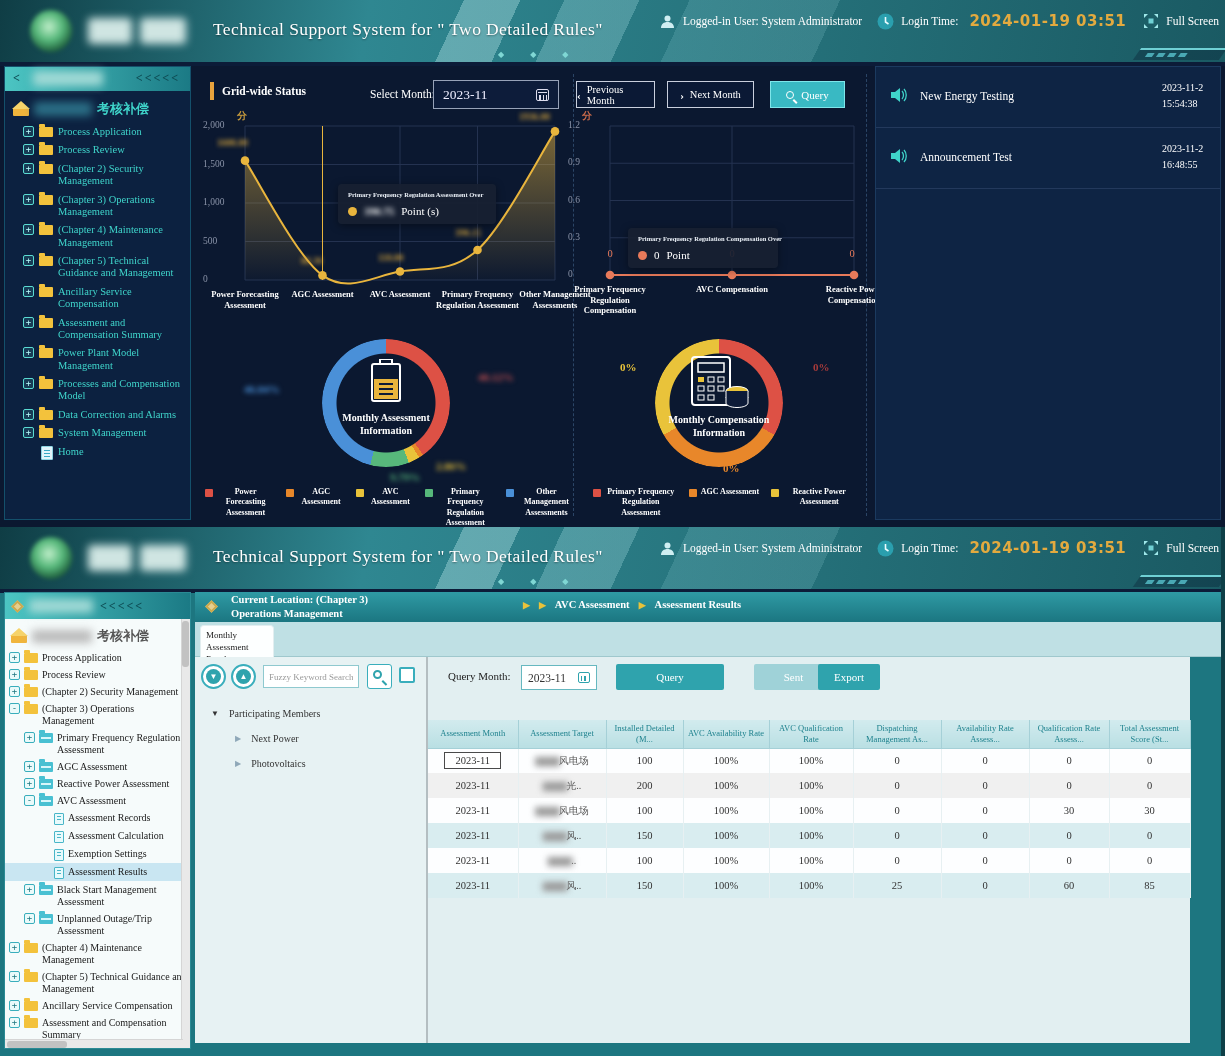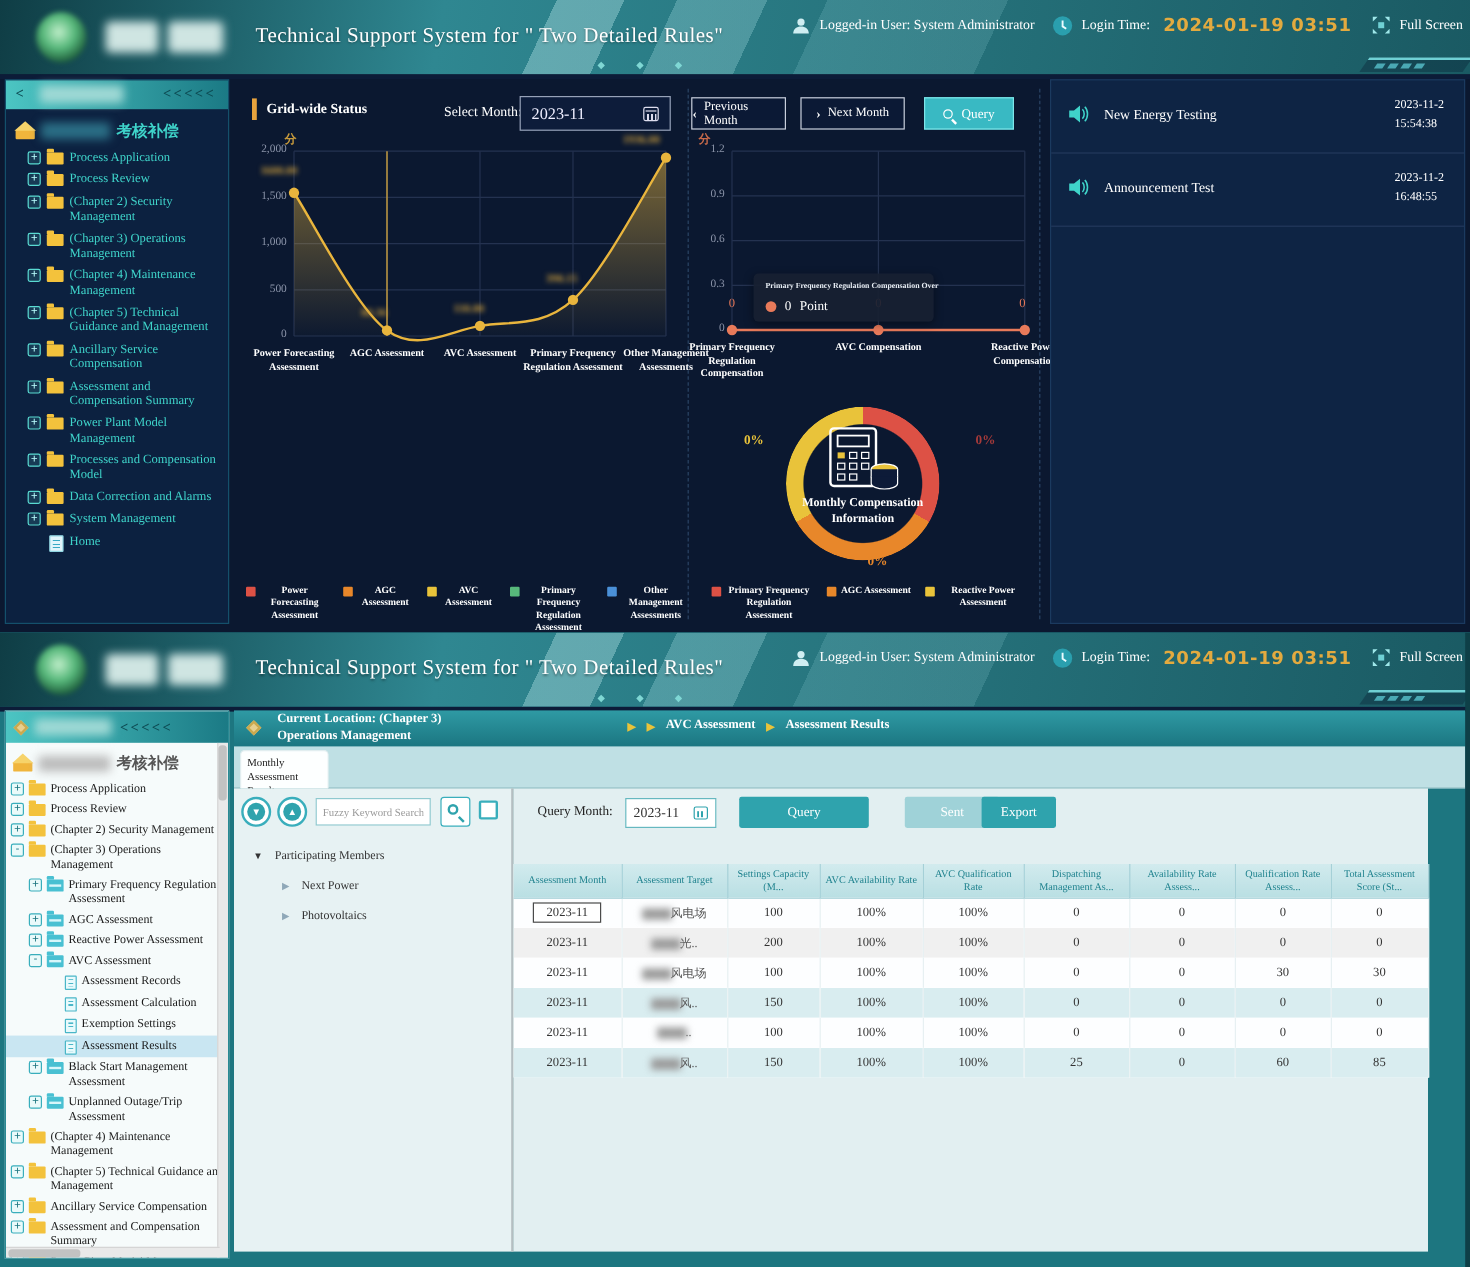--- a/index.html
+++ b/index.html
@@ -65,21 +65,21 @@
 .bo-prev{left:576px;width:79px}
 .bo-next{left:667px;width:87px}
 .chev{font-size:11px;font-weight:bold}
 .btn-query{position:absolute;left:770px;top:81px;width:75px;height:27px;background:#39b9c3;border:1px solid #7ee6ea;color:#fff;font-size:11px;display:flex;align-items:center;justify-content:center;gap:7px;cursor:pointer}
 .mag{width:8px;height:8px;border:1.5px solid #fff;border-radius:50%;position:relative;flex:none}
 .mag::after{content:"";position:absolute;left:7px;top:7px;width:5px;height:1.5px;background:#fff;transform:rotate(45deg);transform-origin:0 0}
 .chart{position:absolute}
 #chart1{left:205px;top:112px;width:365px;height:205px}
 #chart2{left:580px;top:112px;width:290px;height:205px}
 .unit{position:absolute;font-size:10px;font-weight:bold}
-.ytick{position:absolute;color:#8a93a8;font-size:9.5px;text-align:right;filter:blur(.4px)}
+.ytick{position:absolute;color:#8a93a8;font-size:9.5px;text-align:left;filter:blur(.4px)}
 .xlab{position:absolute;color:#fff;font-weight:bold;font-size:8.5px;text-align:center;line-height:1.25;width:94px;transform:translateX(-50%)}
 .plabel{position:absolute;font-size:9.5px;font-weight:bold;color:#c89b3c;filter:blur(2.2px);white-space:nowrap}
 .plabel0{position:absolute;font-size:10.5px;color:#e87a5a;transform:translateX(-50%)}
 .tooltip{position:absolute;background:rgba(24,32,50,.93);border-radius:4px;padding:7px 10px;z-index:5;box-shadow:0 2px 8px rgba(0,0,0,.4)}
 .tt-title{font-size:6.5px;color:#e8eef5;font-weight:bold;white-space:nowrap;filter:blur(.6px)}
 .tt-row{display:flex;align-items:center;gap:7px;margin-top:7px;color:#fff;font-size:11px}
 .tt-dot{width:9px;height:9px;border-radius:50%;flex:none}
 .blur-num{filter:blur(2.5px);font-weight:bold}
 .vdash{position:absolute;left:573px;top:74px;height:442px;border-left:1px dashed #2b4566}
 .vdash2{position:absolute;left:866px;top:74px;height:442px;border-left:1px dashed #2b4566}
@@ -334,20 +334,28 @@
           </defs>
           <path d="M40,48.64999999999999C52.916666666666664,67.77166666666666,91.66666666666667,144.9,117.5,163.38C143.33333333333334,181.85999999999999,169.16666666666666,163.765,195,159.53C220.83333333333334,155.29500000000002,246.66666666666666,161.32666666666665,272.5,137.97C298.3333333333333,114.61333333333333,337.0833333333333,39.15333333333335,350,19.390000000000015L350,168L40,168Z" fill="url(#gchart1)"></path>
           <path d="M40,48.64999999999999C52.916666666666664,67.77166666666666,91.66666666666667,144.9,117.5,163.38C143.33333333333334,181.85999999999999,169.16666666666666,163.765,195,159.53C220.83333333333334,155.29500000000002,246.66666666666666,161.32666666666665,272.5,137.97C298.3333333333333,114.61333333333333,337.0833333333333,39.15333333333335,350,19.390000000000015" fill="none" stroke="#e9b53d" stroke-width="2"></path>
           <circle cx="40" cy="48.64999999999999" r="4.3" fill="#e9b53d"></circle>
           <circle cx="117.5" cy="163.38" r="4.3" fill="#e9b53d"></circle>
           <circle cx="195" cy="159.53" r="4.3" fill="#e9b53d"></circle>
           <circle cx="272.5" cy="137.97" r="4.3" fill="#e9b53d"></circle>
           <circle cx="350" cy="19.390000000000015" r="4.3" fill="#e9b53d"></circle>
         </svg>
       <div class="unit" style="left:32px;top:-3px;color:#c89b3c">分</div>
+      <div class="tooltip" style="left:133px;top:72px;width:158px">
+        <div class="tt-title">Primary Frequency Regulation Assessment Over</div>
+        <div class="tt-row">
+          <span class="tt-dot" style="background:#e9b53d"></span>
+          <span class="blur-num">390.75</span>
+          <span>Point (s)</span>
+        </div>
+      </div>
     <div class="ytick" style="left: -2px; top: 8px; width: 36px;">2,000</div><div class="ytick" style="left: -2px; top: 46.5px; width: 36px;">1,500</div><div class="ytick" style="left: -2px; top: 85px; width: 36px;">1,000</div><div class="ytick" style="left: -2px; top: 123.5px; width: 36px;">500</div><div class="ytick" style="left: -2px; top: 162px; width: 36px;">0</div><div class="xlab" style="left: 40px; top: 177px;">Power Forecasting Assessment</div><div class="xlab" style="left: 117.5px; top: 177px;">AGC Assessment</div><div class="xlab" style="left: 195px; top: 177px;">AVC Assessment</div><div class="xlab" style="left: 272.5px; top: 177px;">Primary Frequency Regulation Assessment</div><div class="xlab" style="left: 350px; top: 177px;">Other Management Assessments</div><div class="plabel" style="left: 12px; top: 26px;">1600.00</div><div class="plabel" style="left: 96px; top: 144px;">80.36</div><div class="plabel" style="left: 173px; top: 141px;">110.00</div><div class="plabel" style="left: 250px; top: 116px;">390.15</div><div class="plabel" style="left: 314px; top: 0px;">1936.00</div></div>
 
     <div id="chart2" class="chart"><svg width="290" height="175">
           <line x1="30" y1="14" x2="274" y2="14" stroke="#243250" stroke-width="1"></line>
           <line x1="30" y1="51.25" x2="274" y2="51.25" stroke="#243250" stroke-width="1"></line>
           <line x1="30" y1="88.5" x2="274" y2="88.5" stroke="#243250" stroke-width="1"></line>
           <line x1="30" y1="125.75" x2="274" y2="125.75" stroke="#243250" stroke-width="1"></line>
           <line x1="30" y1="163" x2="274" y2="163" stroke="#243250" stroke-width="1"></line>
           <line x1="30" y1="14" x2="30" y2="163" stroke="#243250" stroke-width="1"></line>
           <line x1="152" y1="14" x2="152" y2="163" stroke="#243250" stroke-width="1"></line>
@@ -361,20 +369,36 @@
       <div class="tooltip" style="left:48px;top:116px;width:150px">
         <div class="tt-title">Primary Frequency Regulation Compensation Over</div>
         <div class="tt-row">
           <span class="tt-dot" style="background:#e87a5a"></span>
           <span>0</span>
           <span>Point</span>
         </div>
       </div>
     <div class="ytick" style="left: -12px; top: 8px; width: 36px;">1.2</div><div class="ytick" style="left: -12px; top: 45.25px; width: 36px;">0.9</div><div class="ytick" style="left: -12px; top: 82.5px; width: 36px;">0.6</div><div class="ytick" style="left: -12px; top: 119.75px; width: 36px;">0.3</div><div class="ytick" style="left: -12px; top: 157px; width: 36px;">0</div><div class="xlab" style="left: 30px; top: 172px;">Primary Frequency Regulation Compensation</div><div class="xlab" style="left: 152px; top: 172px;">AVC Compensation</div><div class="xlab" style="left: 274px; top: 172px;">Reactive Power Compensation</div><div class="plabel0" style="left: 30px; top: 136px;">0</div><div class="plabel0" style="left: 152px; top: 136px;">0</div><div class="plabel0" style="left: 272px; top: 136px;">0</div></div>
 
+    <div id="donut1" class="donut">
+      <div class="ring" id="ring1" style="left: 82px; top: 6px; background: conic-gradient(rgb(221, 81, 69) 0%, rgb(221, 81, 69) 40.12%, rgb(232, 135, 42) 40.12%, rgb(232, 135, 42) 41.31%, rgb(233, 195, 58) 41.31%, rgb(233, 195, 58) 44.17%, rgb(87, 184, 123) 44.17%, rgb(87, 184, 123) 53.96%, rgb(74, 144, 216) 53.96%, rgb(74, 144, 216) 100%);"></div>
+      <svg class="ring-icon" style="left:130px;top:26px" width="32" height="44" viewBox="0 0 32 44">
+        <rect x="10" y="0" width="12" height="5" fill="none" stroke="#fff" stroke-width="2"></rect>
+        <rect x="2" y="5" width="28" height="37" rx="2" fill="none" stroke="#fff" stroke-width="2"></rect>
+        <rect x="4" y="20" width="24" height="20" fill="#e9b53d"></rect>
+        <rect x="9" y="24" width="14" height="2" fill="#0d1b38"></rect>
+        <rect x="9" y="29" width="14" height="2" fill="#0d1b38"></rect>
+        <rect x="9" y="34" width="14" height="2" fill="#0d1b38"></rect>
+      </svg>
+      <div class="ring-title" style="left:84px;top:78px">Monthly Assessment Information</div>
+    <div class="pct blurred" style="color: rgb(74, 144, 216); left: 4px; top: 50px;">46.04%</div>
+        <div class="pct blurred" style="color: rgb(198, 80, 80); left: 238px; top: 38px;">40.12%</div>
+        <div class="pct blurred" style="color: rgb(233, 195, 58); left: 196px; top: 127px;">2.86%</div>
+        <div class="pct blurred" style="color: rgb(87, 184, 123); left: 150px; top: 138px;">9.79%</div>
+      </div>
 
     <div id="donut2" class="donut">
       <div class="ring" id="ring2" style="left: 55px; top: 6px; background: conic-gradient(rgb(221, 81, 69) 0%, rgb(221, 81, 69) 33.34%, rgb(232, 135, 42) 33.34%, rgb(232, 135, 42) 66.67%, rgb(233, 195, 58) 66.67%, rgb(233, 195, 58) 100%);"></div>
       <svg class="ring-icon" style="left:90px;top:22px" width="60" height="58" viewBox="0 0 60 58">
         <rect x="2" y="2" width="38" height="48" rx="3" fill="none" stroke="#fff" stroke-width="2"></rect>
         <rect x="8" y="8" width="26" height="9" fill="none" stroke="#fff" stroke-width="1.5"></rect>
         <rect x="8" y="22" width="6" height="5" fill="#e9c33a"></rect>
           <rect x="18" y="22" width="6" height="5" fill="none" stroke="#fff"></rect>
           <rect x="28" y="22" width="6" height="5" fill="none" stroke="#fff"></rect>
         <rect x="8" y="31" width="6" height="5" fill="none" stroke="#fff"></rect>
@@ -677,21 +701,21 @@
             <col style="width: 84px;">
             <col style="width: 88px;">
             <col style="width: 88px;">
             <col style="width: 80px;">
             <col style="width: 81px;">
           </colgroup>
           <thead>
             <tr>
               <th>Assessment Month</th>
               <th>Assessment Target</th>
-              <th>Settings Capacity (M...</th>
+              <th>Installed Detailed (M...</th>
               <th>AVC Availability Rate</th>
               <th>AVC Qualification Rate</th>
               <th>Dispatching Management As...</th>
               <th>Availability Rate Assess...</th>
               <th>Qualification Rate Assess...</th>
               <th>Total Assessment Score (St...</th>
             </tr>
           </thead>
           <tbody>
             <tr class="white">

